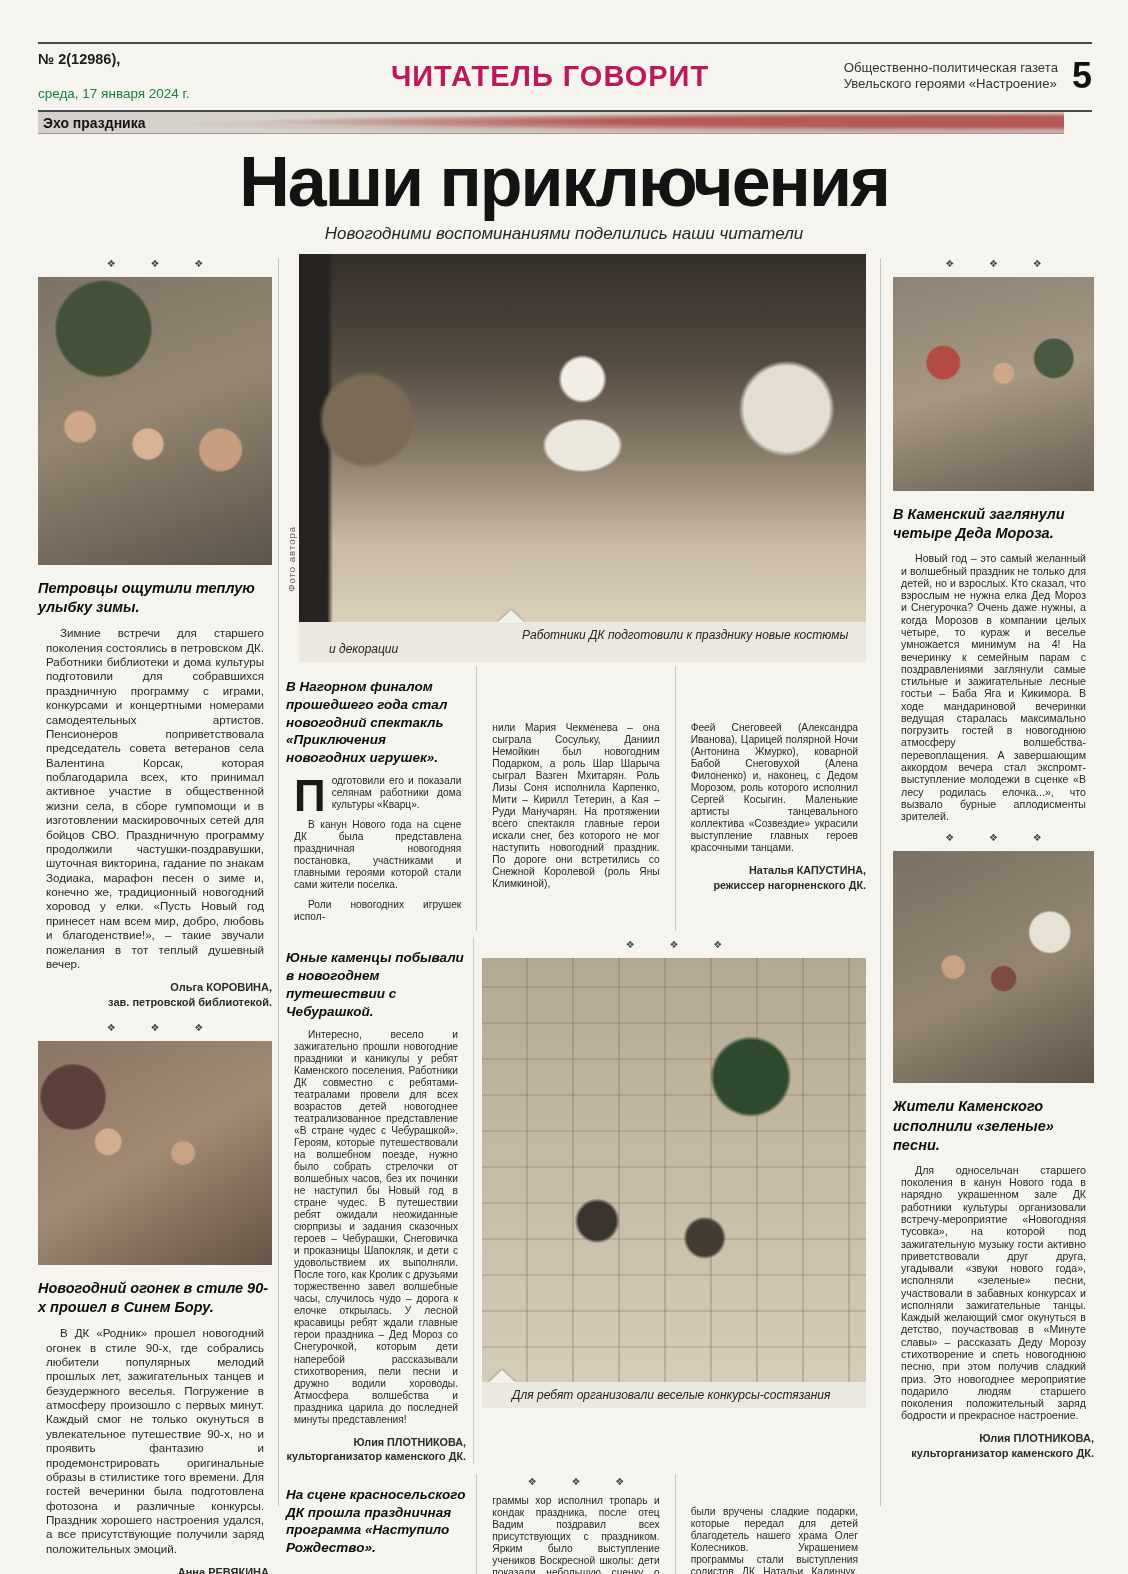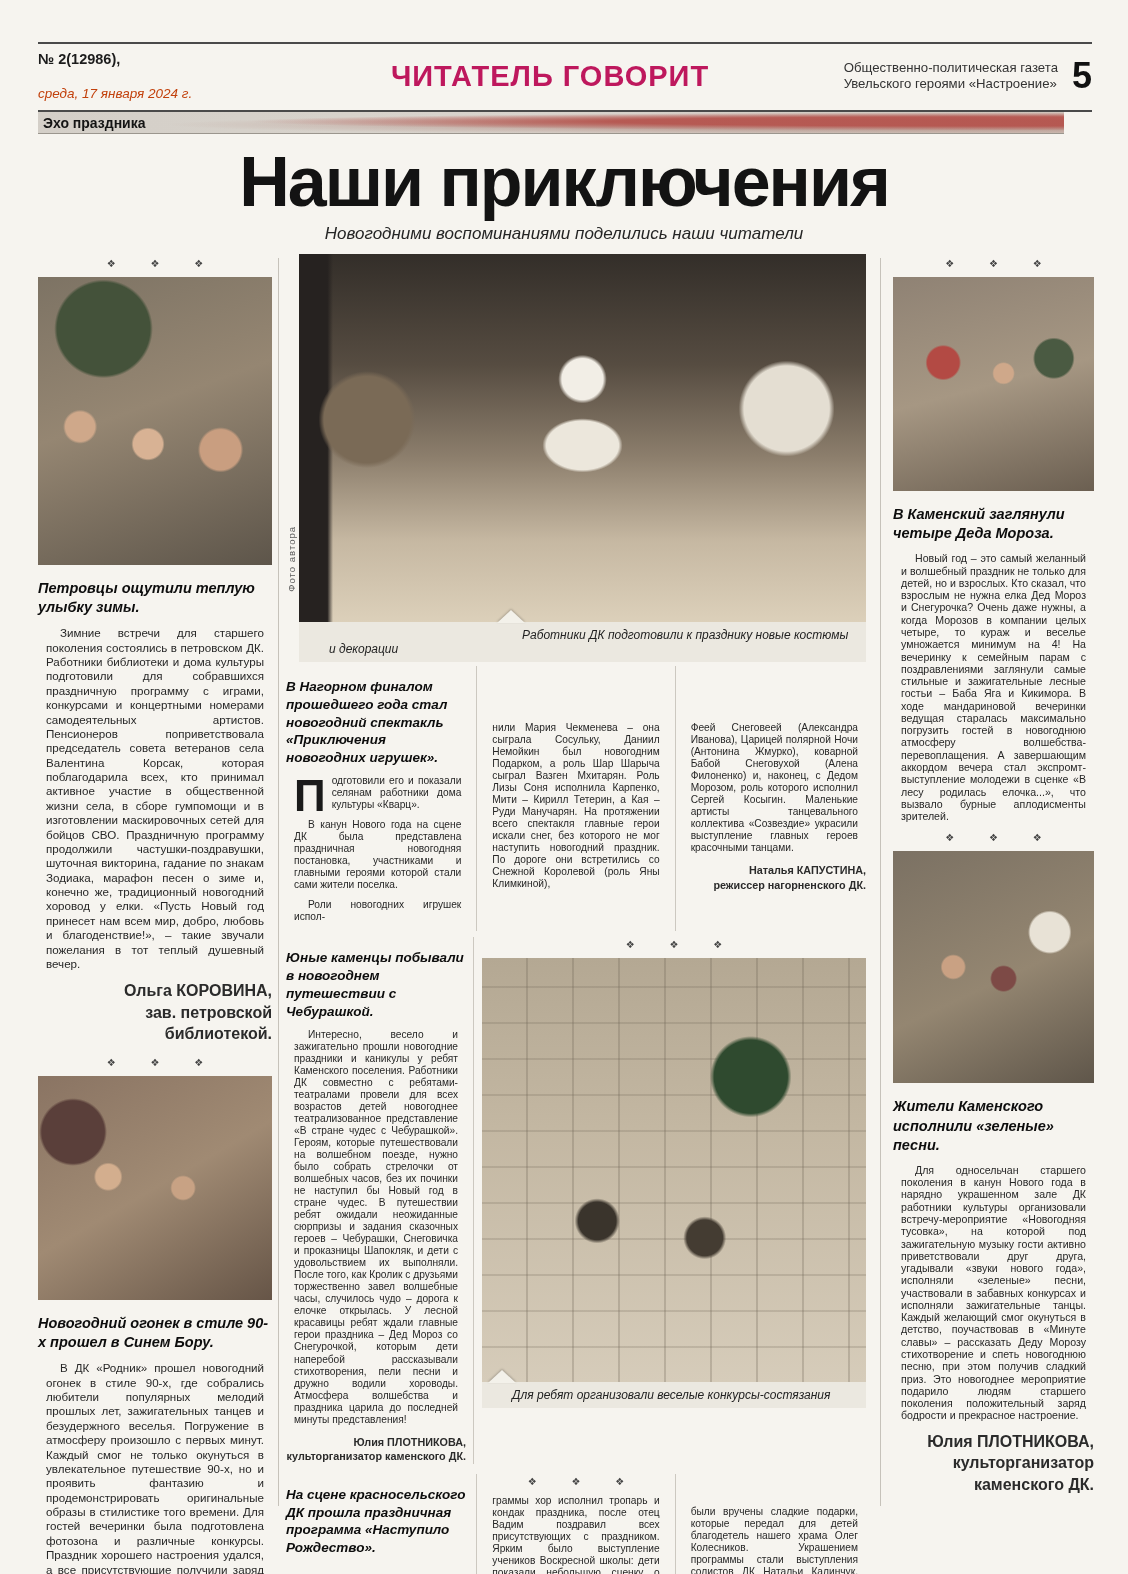--- a/index.html
+++ b/index.html
@@ -4,21 +4,21 @@
 <style>
   html,body{margin:0;padding:0;background:#e8e6e2;}
   .page{position:relative;width:1128px;height:1574px;margin:0 auto;background:#f6f4ef;
         font-family:"Liberation Sans",sans-serif;color:#2b2b2b;overflow:hidden;}
 
   
   .masthead{position:absolute;left:38px;right:36px;top:42px;display:flex;align-items:center;
             border-top:2px solid #4a4a4a;border-bottom:2px solid #4a4a4a;padding:7px 0 9px;}
   .hdr-left{width:255px;}
   .issue-no{font-weight:bold;font-size:14.5px;color:#1c1c1c;}
-  .issue-date{font-size:13.5px;color:#c2410c;margin-top:19px;font-style:italic;}
+  .issue-date{font-size:13.5px;color:#15803d;margin-top:19px;}
   .hdr-center{flex:1;text-align:center;font-size:29px;font-weight:bold;letter-spacing:1px;color:#be185d;}
   .hdr-right{width:285px;display:flex;align-items:center;justify-content:flex-end;gap:14px;}
   .paper-desc{font-size:13.2px;color:#333;line-height:1.25;text-align:left;}
   .pagenum{font-size:36px;font-weight:bold;color:#111;line-height:1;}
 
   
   .rubric-bar{position:absolute;left:38px;top:112px;width:1026px;height:21px;
       background:
         radial-gradient(ellipse at 93% 45%, rgba(179,70,64,.8) 0 28%, rgba(179,70,64,0) 55%),
         radial-gradient(ellipse at 82% 60%, rgba(170,120,110,.45) 0 30%, rgba(170,120,110,0) 60%),
@@ -41,21 +41,21 @@
   .orn{text-align:center;font-size:10px;letter-spacing:16px;color:#444;margin:2px 0 8px;text-indent:16px;}
   .art-head{font-style:italic;font-weight:bold;font-size:13.5px;line-height:1.32;color:#0d0d0d;margin:12px 0 8px;}
   .leftcol .art-head,.rightcol .art-head{font-size:14.5px;margin:14px 0 9px;}
   .body-txt{text-align:justify;color:#272727;}
   .leftcol .body-txt{font-size:11.6px;line-height:1.24;}
   .centercol .body-txt{font-size:10.2px;line-height:1.18;}
   .rightcol .body-txt{font-size:10.6px;line-height:1.16;}
   .body-txt p{margin:8px;text-indent:14px;}
   .body-txt p.noind{text-indent:0;}
   .sig{text-align:right;font-weight:bold;margin-top:9px;line-height:1.35;}
-  .leftcol .sig,.rightcol .sig{font-size:16px;}
+  .leftcol .sig,.rightcol .sig{font-size:11px;}
   .centercol .sig{font-size:10.8px;}
 
   .photo{position:relative;width:100%;}
   .ph-petrovsk{background:
       radial-gradient(circle at 18% 52%, #cfa88a 0 6%, transparent 7%),
       radial-gradient(circle at 47% 58%, #d8b294 0 7%, transparent 8%),
       radial-gradient(circle at 78% 60%, #c99e80 0 8%, transparent 9%),
       radial-gradient(circle at 28% 18%, #44523a 0 16%, transparent 17%),
       linear-gradient(160deg,#7d7364 0%,#958672 45%,#5d554a 100%);}
   .ph-ogonek{background:

